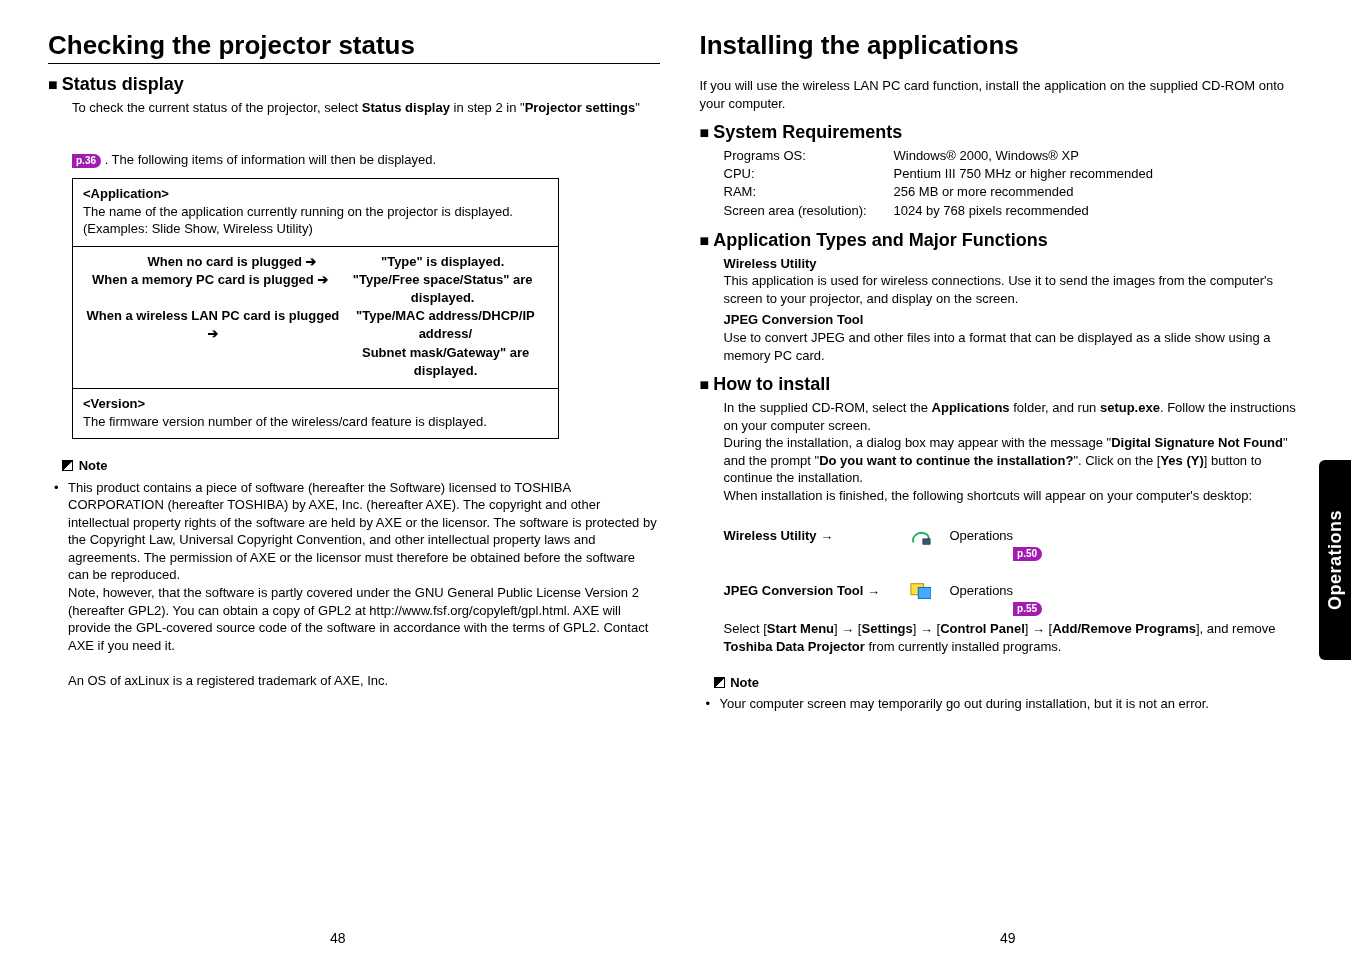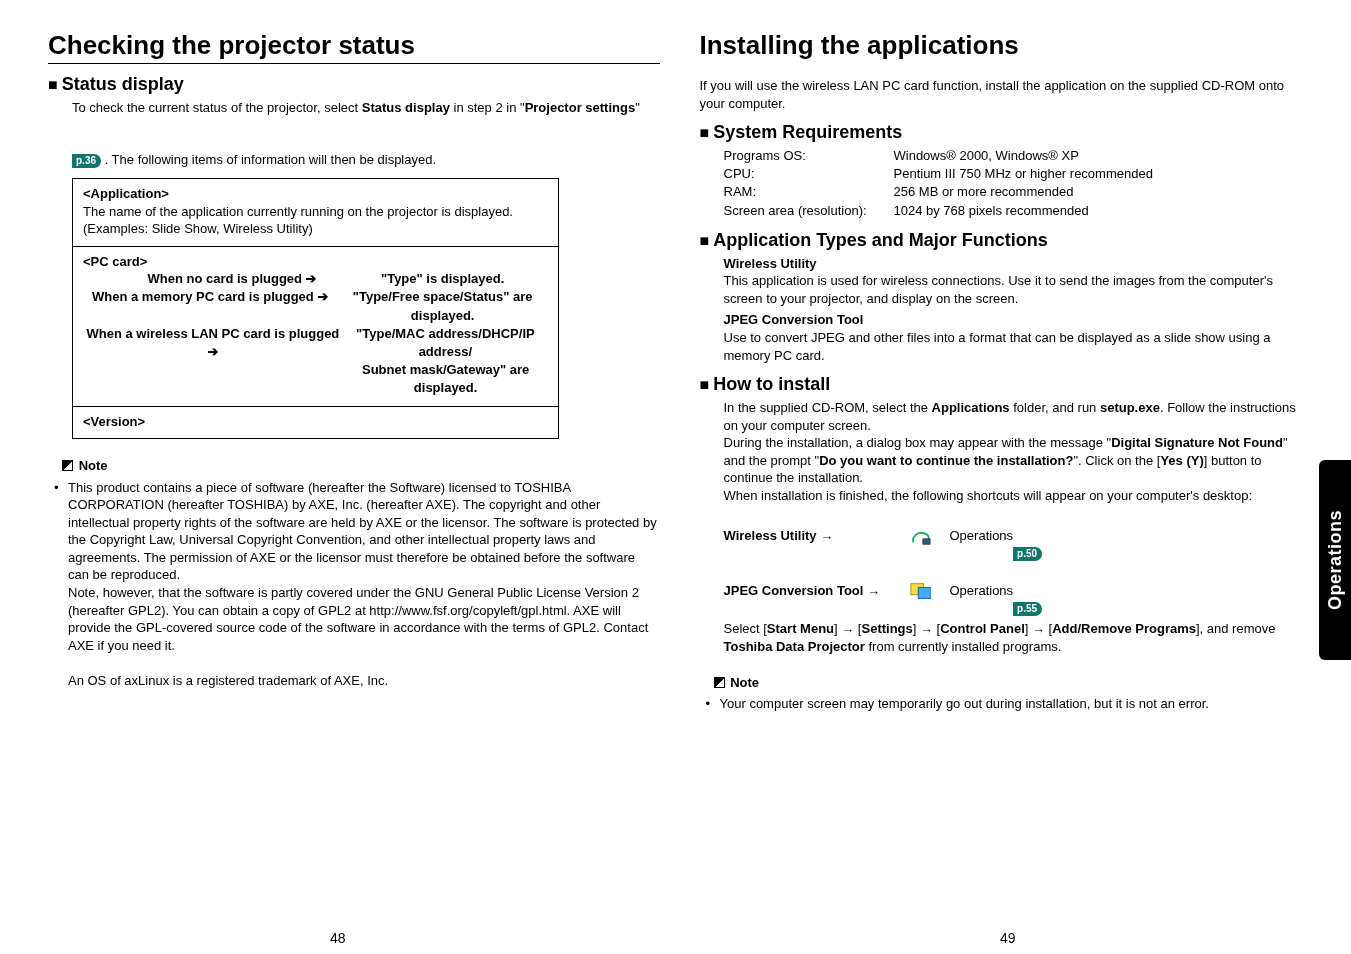--- a/index.html
+++ b/index.html
@@ -18,21 +18,21 @@
   .col-left { padding-left: 8px; }
   .col-right { position: relative; }
   h1 { font-size: 26px; font-weight: bold; margin-bottom: 16px; }
   h1.underline { border-bottom: 1px solid #000; padding-bottom: 2px; margin-bottom: 8px; }
   h2 { font-size: 18px; font-weight: bold; margin: 10px 0 4px 0; }
   h2 .sq { font-size: 16px; margin-right: 4px; }
   .indent { margin-left: 24px; }
   p { line-height: 1.35; }
   .pref {
     display: inline-block;
-    background: #0f766e;
+    background: #a21caf;
     color: #fff;
     font-size: 10px;
     font-weight: bold;
     padding: 1px 5px 1px 4px;
     border-radius: 0 9px 9px 0;
     vertical-align: baseline;
     line-height: 1.2;
     margin-top: 37px;
   }
   .box {
@@ -89,40 +89,40 @@
       <span>To check the current status of the projector, select </span><b>Status display</b><span> in step 2 in "</span><b>Projector settings</b><span>" </span><span class="pref">p.36</span><span> . The following items of information will then be displayed.</span>
     </p>
 
     <div class="box">
       <div class="box-section">
         <p><b>&lt;Application&gt;</b></p>
         <p>The name of the application currently running on the projector is displayed.</p>
         <p>(Examples: Slide Show, Wireless Utility)</p>
       </div>
       <div class="box-section">
-        <p><b>&lt;PC card&gt;</b></p>
         <div class="pc-row">
             <div class="pc-left">When no card is plugged ➔</div>
             <div class="pc-right">"Type" is displayed.</div>
           </div>
         <div class="pc-row">
             <div class="pc-left">When a memory PC card is plugged ➔</div>
             <div class="pc-right">"Type/Free space/Status" are displayed.</div>
           </div>
         <div class="pc-row">
             <div class="pc-left">When a wireless LAN PC card is plugged ➔</div>
             <div class="pc-right">"Type/MAC address/DHCP/IP address/</div>
           </div>
         <div class="pc-row">
             <div class="pc-left"></div>
             <div class="pc-right">Subnet mask/Gateway" are displayed.</div>
           </div>
       </div>
       <div class="box-section">
         <p><b>&lt;Version&gt;</b></p>
+        <p>The firmware version number of the wireless/card feature is displayed.</p>
       </div>
     </div>
 
     <p class="note-hdr">
       <span class="note-icon"></span>
       <span>Note</span>
     </p>
     <ul class="bullet">
       <li>
         <span>This product contains a piece of software (hereafter the Software) licensed to TOSHIBA CORPORATION (hereafter TOSHIBA) by AXE, Inc. (hereafter AXE). The copyright and other intellectual property rights of the software are held by AXE or the licensor. The software is protected by the Copyright Law, Universal Copyright Convention, and other intellectual property laws and agreements. The permission of AXE or the licensor must therefore be obtained before the software can be reproduced.</span><br>

